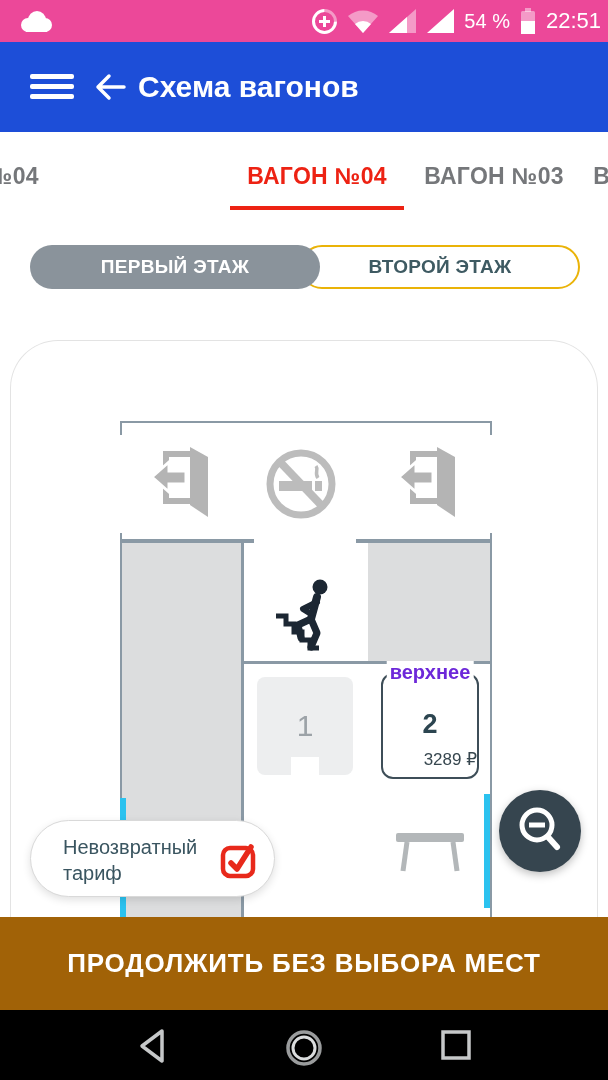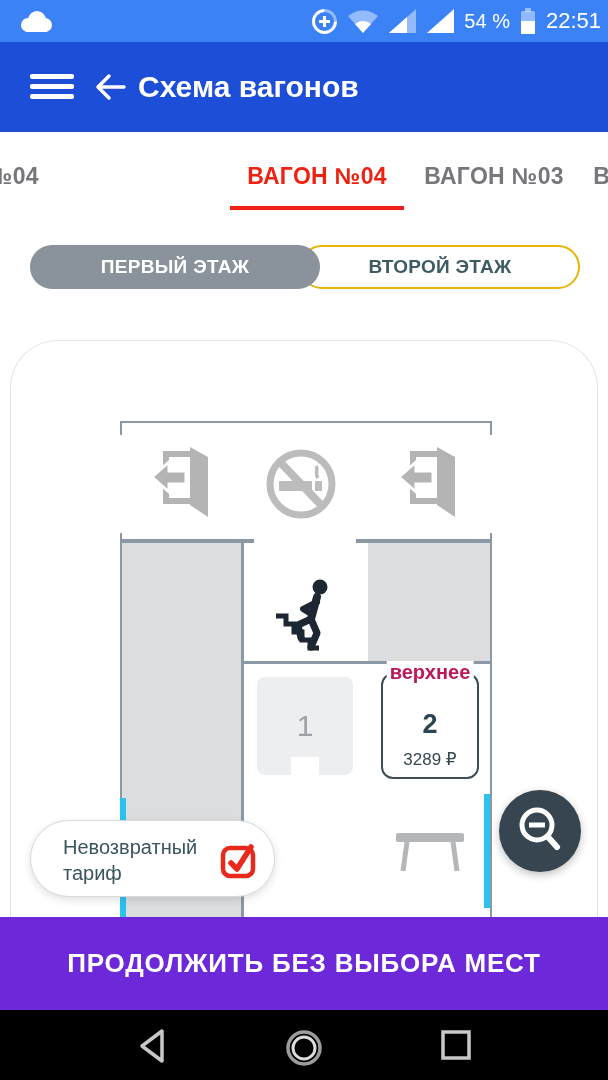--- a/index.html
+++ b/index.html
@@ -1,21 +1,21 @@
 <!DOCTYPE html>
 <html><head>
 <meta charset="utf-8">
 <style>
   html,body{margin:0;padding:0;background:#fff;}
   #app{position:relative;width:608px;height:1080px;overflow:hidden;background:#fff;
        font-family:"Liberation Sans","DejaVu Sans",sans-serif;}
   .abs{position:absolute;}
 
   
-  .status-bar{left:0;top:0;width:608px;height:42px;background:#3b82f6;}
+  .status-bar{left:0;top:0;width:608px;height:42px;background:#ec4899;}
   .sb-right{position:absolute;right:7px;top:0;height:42px;display:flex;align-items:center;gap:9px;}
   .sb-text{color:#fff;font-size:20px;font-weight:500;white-space:nowrap;}
   .sb-time{font-size:22px;text-align:right;}
 
   
   .app-bar{left:0;top:42px;width:608px;height:90px;background:#1d4ed8;}
   .burger{position:absolute;left:30px;top:32px;width:44px;}
   .burger div{height:5px;background:#fff;border-radius:2px;margin-bottom:5px;}
   .back-arrow{position:absolute;left:92px;top:28px;}
   .app-title{position:absolute;left:138px;top:0;height:90px;line-height:90px;
@@ -42,37 +42,37 @@
   .wall{position:absolute;background:#8A99A5;}
   .blockgray{position:absolute;background:#DCDDDE;}
   .cyan{position:absolute;width:6px;background:#2BC2EF;}
 
   .seat1{position:absolute;left:246px;top:336px;width:96px;height:98px;background:#EDEEEF;border-radius:8px;
          text-align:center;line-height:98px;font-size:30px;color:#9CA2A7;}
   .seat1 .notch{position:absolute;left:34px;bottom:0;width:28px;height:18px;background:#fff;}
   .seat2{position:absolute;left:370px;top:332px;width:98px;height:106px;background:#fff;
          border:2.5px solid #3E4E58;border-radius:12px;box-sizing:border-box;}
   .seat2 .stype{position:absolute;top:-14px;left:50%;transform:translateX(-50%);background:#fff;
-         padding:0 3px;color:#be185d;font-size:20px;font-weight:bold;white-space:nowrap;}
+         padding:0 3px;color:#6d28d9;font-size:20px;font-weight:bold;white-space:nowrap;}
   .seat2 .snum{position:absolute;top:34px;width:100%;text-align:center;
          font-size:27px;font-weight:bold;color:#2C4550;}
-  .seat2 .sprice{position:absolute;bottom:7px;width:100%;text-align:center;font-size:17px;color:#37474F;}
+  .seat2 .sprice{position:absolute;bottom:7px;width:100%;text-align:right;font-size:17px;color:#37474F;}
 
   
   .chip{left:30px;top:820px;width:245px;height:77px;background:#fff;border:1.5px solid #D9D9D9;
         border-radius:39px;box-sizing:border-box;box-shadow:0 3px 8px rgba(0,0,0,.12);z-index:6;}
   .chip-label{position:absolute;left:32px;top:13px;font-size:20px;line-height:26px;color:#3A5560;width:150px;}
   .chip-check{position:absolute;right:14px;top:18px;}
 
   
   .zoom-btn{left:499px;top:790px;width:82px;height:82px;border-radius:50%;background:#36454F;
             box-shadow:0 3px 8px rgba(0,0,0,.25);z-index:6;display:flex;align-items:center;justify-content:center;}
 
   
-  .continue-btn{left:0;top:917px;width:608px;height:93px;background:#6d28d9;z-index:7;
+  .continue-btn{left:0;top:917px;width:608px;height:93px;background:#a16207;z-index:7;
       color:#fff;font-size:26px;font-weight:bold;text-align:center;line-height:93px;letter-spacing:.8px;white-space:nowrap;}
 
   
   .nav-bar{left:0;top:1010px;width:608px;height:70px;background:#000;z-index:8;}
   .nav-ic{position:absolute;top:18px;transform:translateX(-50%);}
 </style>
 </head>
 <body>
 
 <div id="app">

